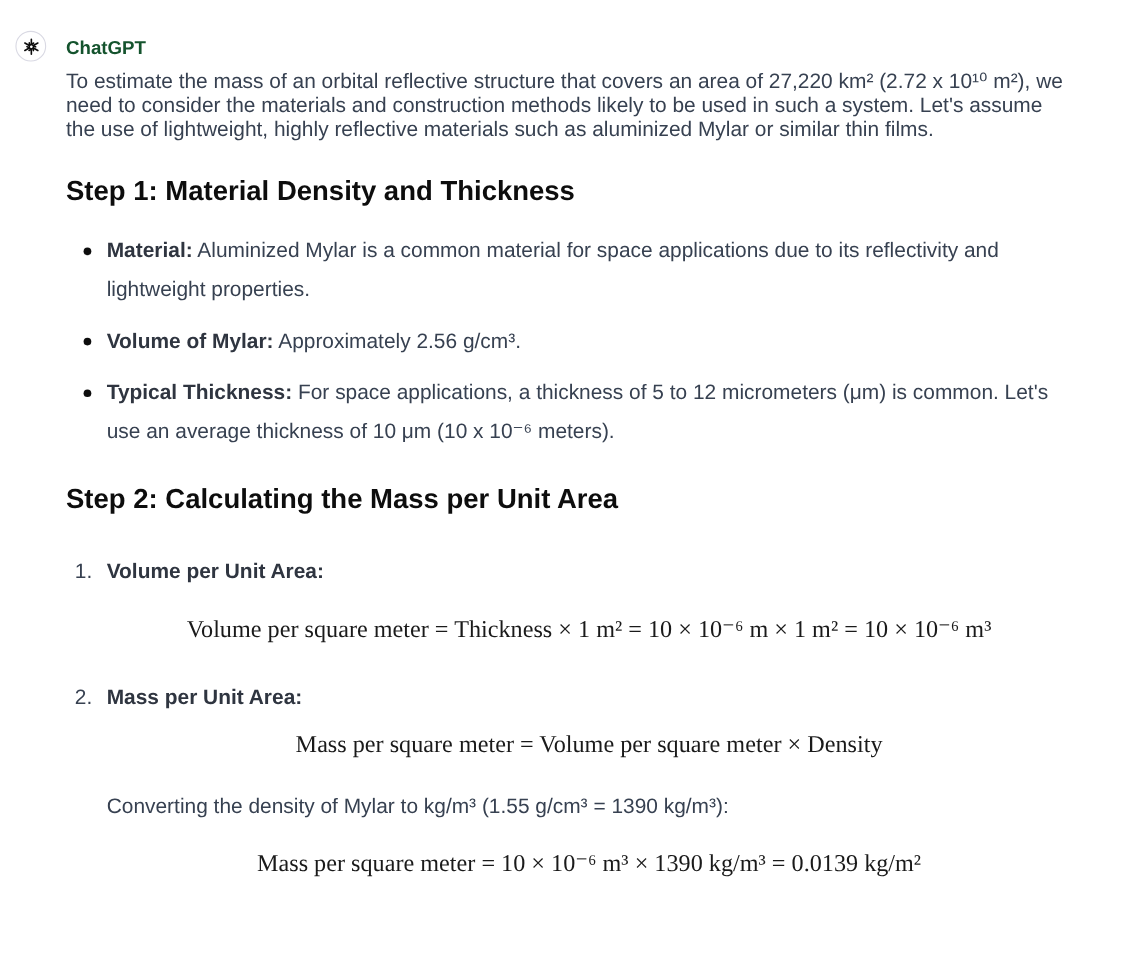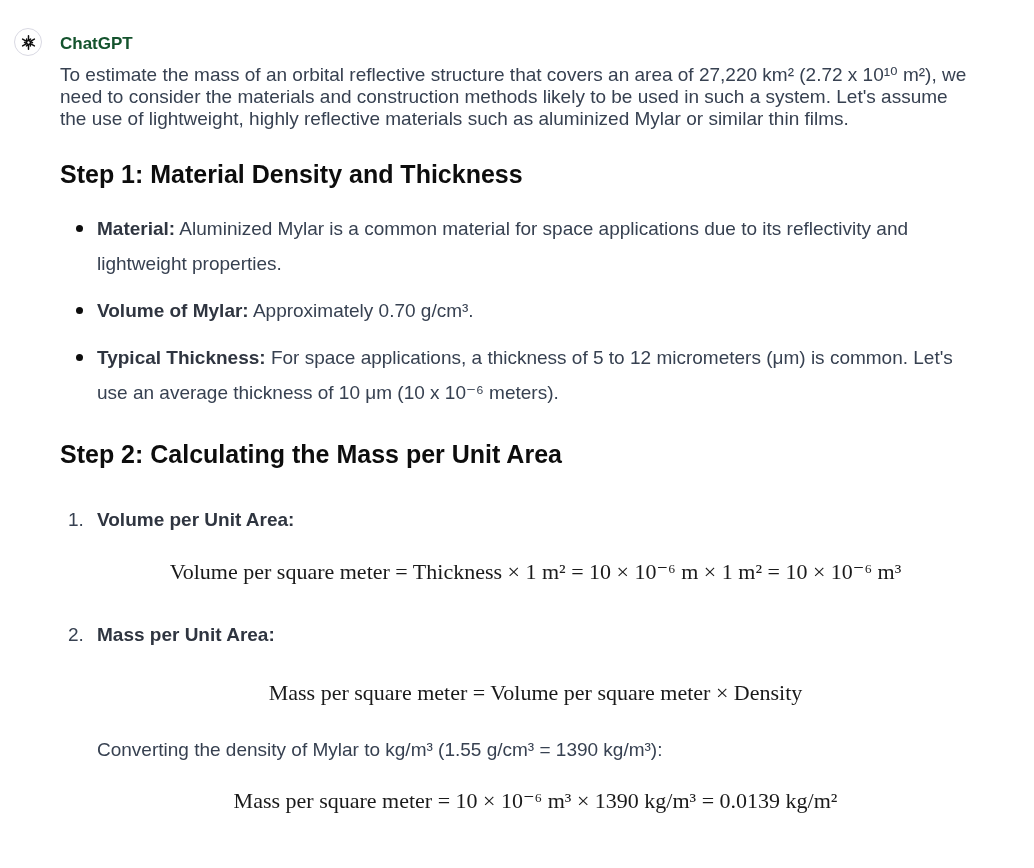--- a/index.html
+++ b/index.html
@@ -104,21 +104,21 @@
     color: #1a1a1a;
     text-align: center;
     line-height: 42px;
     margin: 14px 0 0 0;
   }
   .note {
     font-size: 19px;
     line-height: 35px;
     margin: 18px 0 0 0;
   }
-  .math.second { margin-top: 20px; font-family: Liberation Serif, serif; }
+  .math.second { margin-top: 4px; font-family: Liberation Serif, serif; }
   .math.third  { margin-top: 13px; }
 </style>
 </head>
 <body>
 
 <div class="message">
 
   <div class="avatar">
     <span>
       <svg width="17" height="17" viewBox="-12 -12 24 24" fill="none" stroke="#0d0d0d" stroke-width="2.1" stroke-linecap="round" stroke-linejoin="round">
@@ -140,21 +140,21 @@
 
   <h2 class="step-heading">Step 1: Material Density and Thickness</h2>
 
   <ul class="bullet-list">
     <li>
       <span class="bullet-dot"></span>
       <span class="b-label">Material:</span><span> Aluminized Mylar is a common material for space applications due to its reflectivity and lightweight properties.</span>
     </li>
     <li>
       <span class="bullet-dot"></span>
-      <span class="b-label">Volume of Mylar:</span><span> Approximately 0.70 g/cm³.</span>
+      <span class="b-label">Volume of Mylar:</span><span> Approximately 2.56 g/cm³.</span>
     </li>
     <li>
       <span class="bullet-dot"></span>
       <span class="b-label">Typical Thickness:</span><span> For space applications, a thickness of 5 to 12 micrometers (μm) is common. Let's use an average thickness of 10 μm (10 x 10⁻⁶ meters).</span>
     </li>
   </ul>
 
   <h2 class="step-heading">Step 2: Calculating the Mass per Unit Area</h2>
 
   <ol class="numbered-list">

